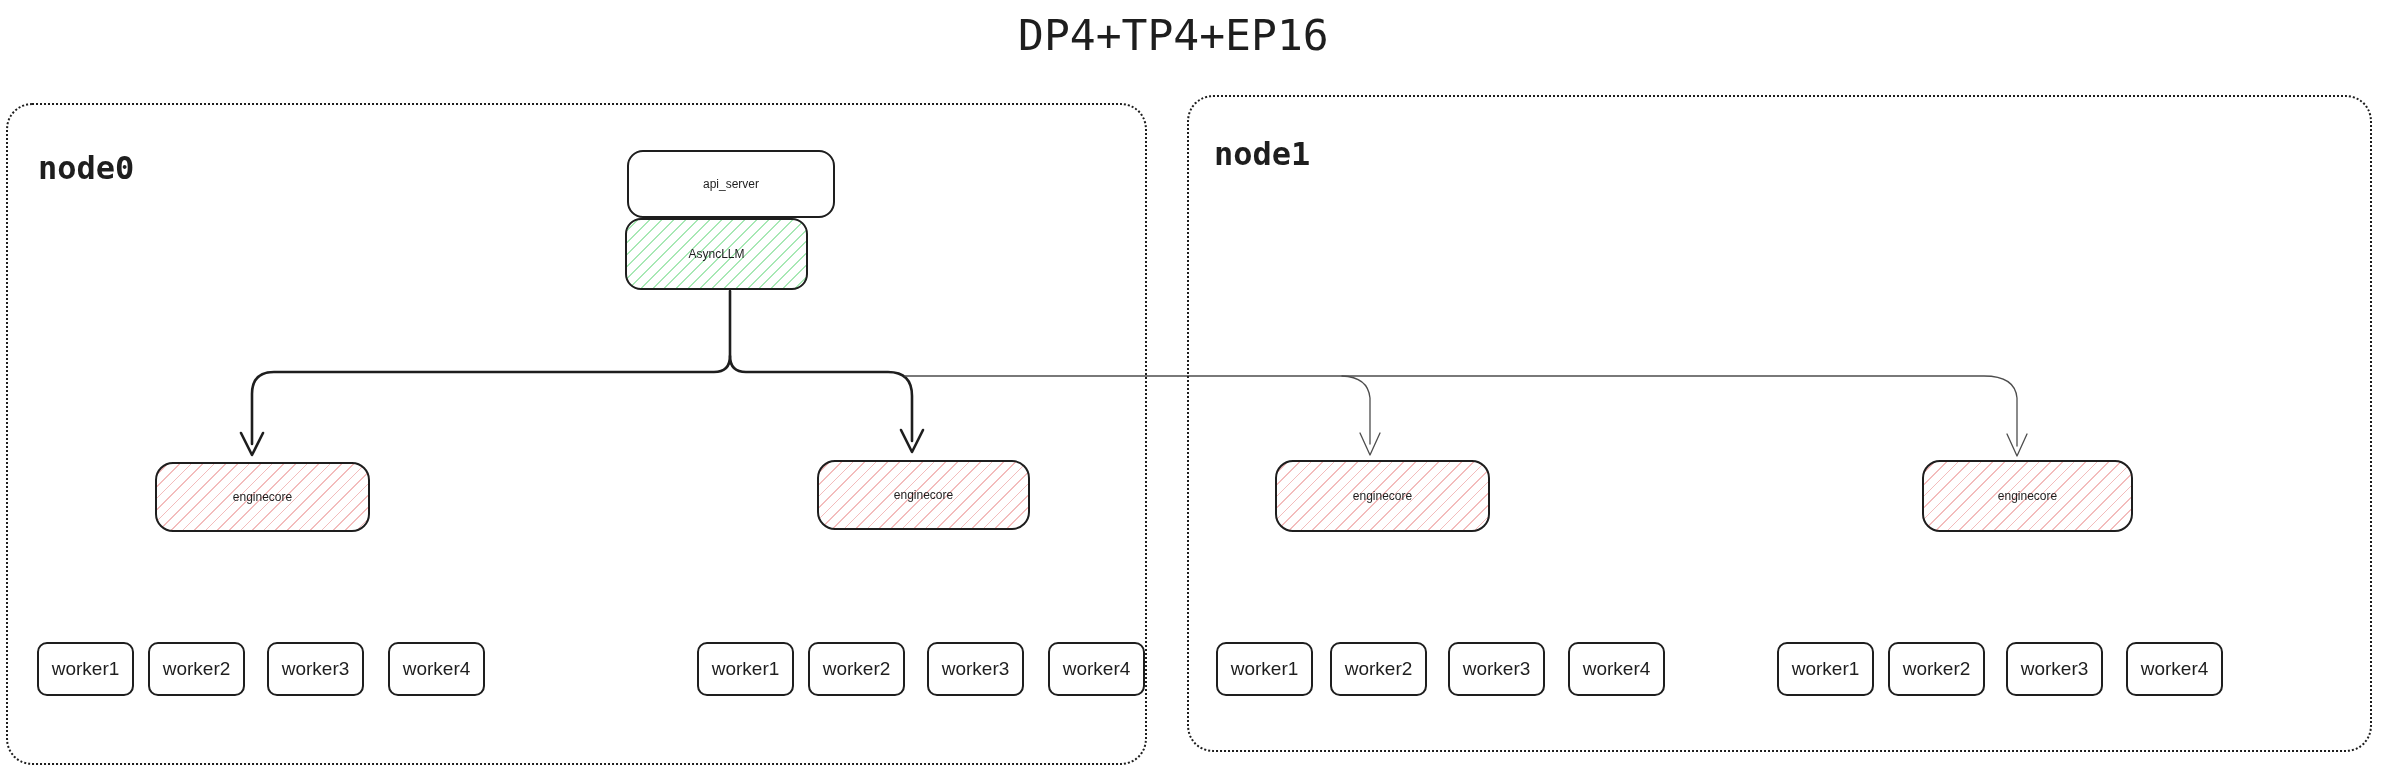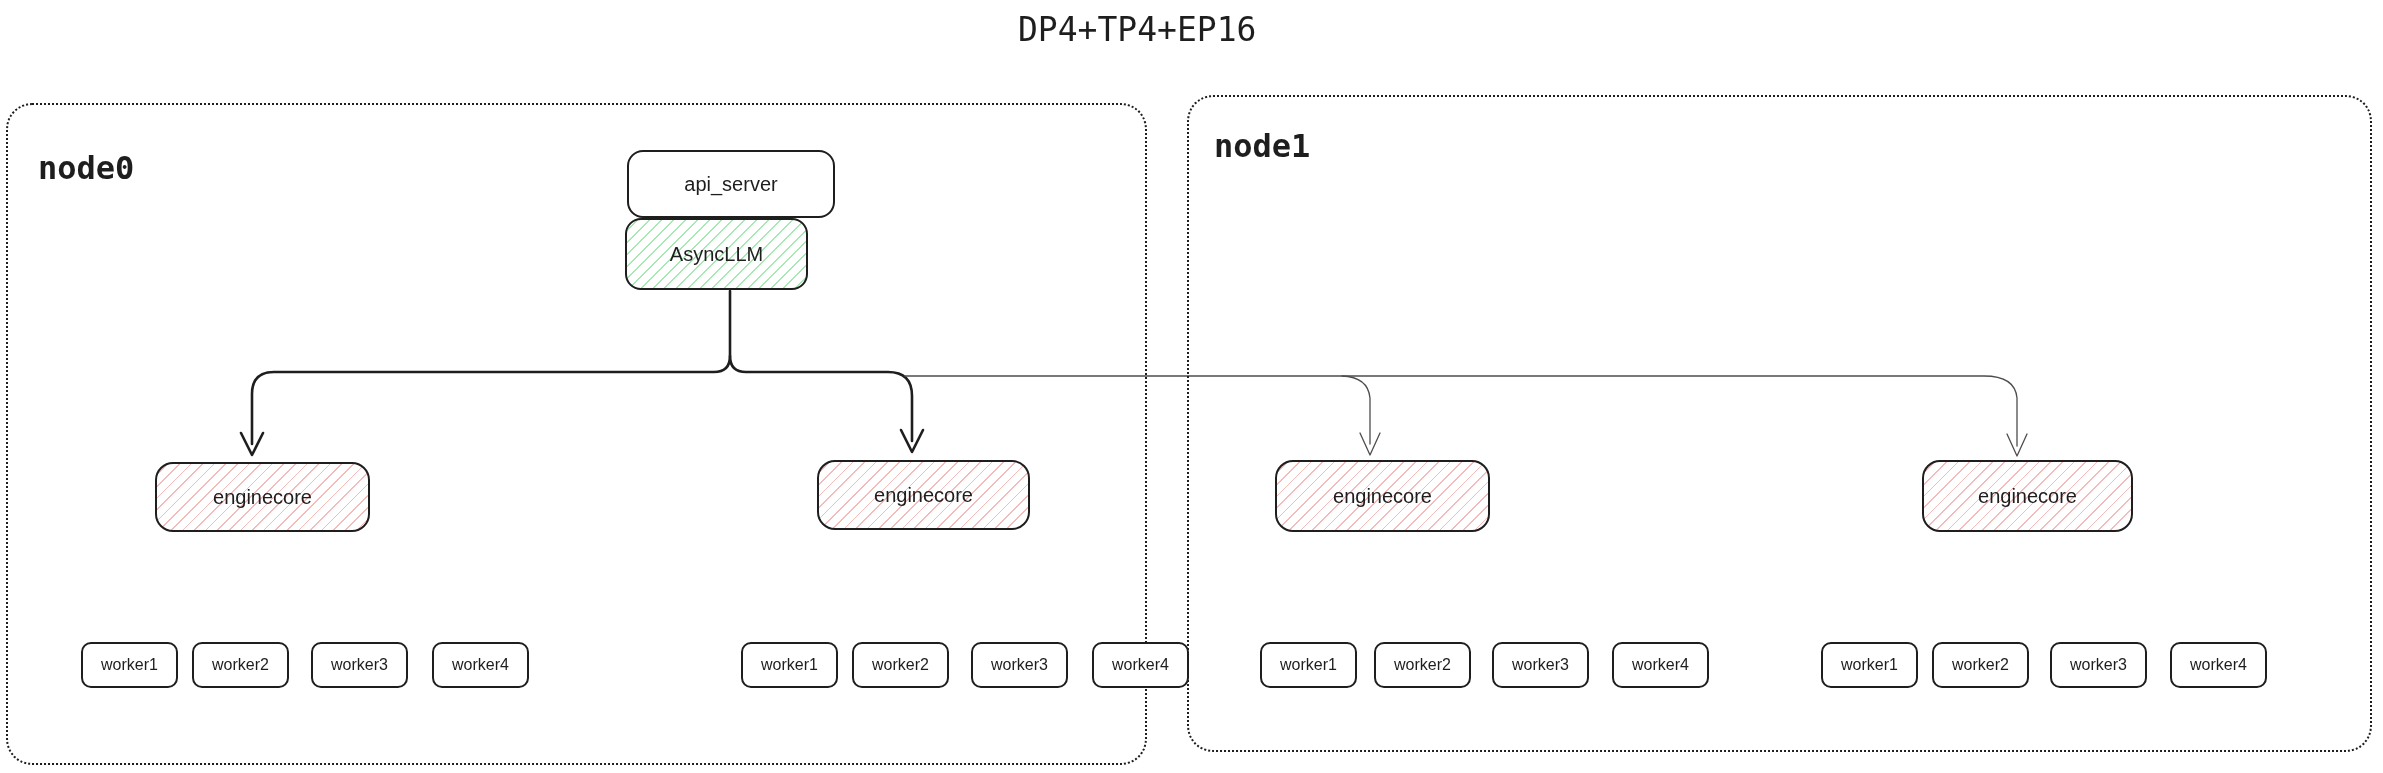--- a/index.html
+++ b/index.html
@@ -9,62 +9,62 @@
     --red-hatch:#f3bcbc;
     --bg:#ffffff;
   }
   *{margin:0;padding:0;box-sizing:border-box;}
   html,body{width:2383px;height:773px;background:var(--bg);overflow:hidden;}
   body{position:relative;font-family:"Liberation Sans",sans-serif;color:var(--ink);}
 
   .title{
     position:absolute;left:1018px;top:10px;
     font-family:"DejaVu Sans Mono",monospace;
-    font-size:33px;font-weight:500;letter-spacing:0px;white-space:nowrap;
+    font-size:43px;font-weight:500;letter-spacing:0px;white-space:nowrap;
   }
 
   .node-box{
     position:absolute;
     border:2.5px dotted var(--ink);
     border-radius:26px;
     background:transparent;
   }
   .node-box.node0{left:6px;top:103px;width:1141px;height:662px;}
   .node-box.node1{left:1187px;top:95px;width:1185px;height:657px;}
   .node-label{
     position:absolute;
     font-family:"DejaVu Sans Mono",monospace;
     font-size:32px;font-weight:600;white-space:nowrap;
   }
   .node0 .node-label{left:30px;top:44px;}
-  .node1 .node-label{left:25px;top:30px;}
+  .node1 .node-label{left:25px;top:38px;}
 
   .shape{
     position:absolute;display:flex;align-items:center;justify-content:center;
     border:2.5px solid var(--ink);background:#fff;
-    font-size:20px;line-height:1;white-space:nowrap;
+    font-size:12px;line-height:1;white-space:nowrap;
   }
   .api-server{left:627px;top:150px;width:208px;height:68px;border-radius:16px;z-index:2;}
   .async-llm{left:625px;top:218px;width:183px;height:72px;border-radius:16px;z-index:1;
     background:repeating-linear-gradient(135deg,rgba(0,0,0,0) 0 7px,var(--green-hatch) 7px 8.4px),#fff;}
   .enginecore{
     border-radius:18px;
     background:repeating-linear-gradient(135deg,rgba(0,0,0,0) 0 7px,var(--red-hatch) 7px 8.2px),#fff;
     margin-left:10px;
   }
   .enginecore.ec1{left:145px;top:462px;width:215px;height:70px;}
   .enginecore.ec2{left:807px;top:460px;width:213px;height:70px;}
   .enginecore.ec3{left:1265px;top:460px;width:215px;height:72px;}
   .enginecore.ec4{left:1912px;top:460px;width:211px;height:72px;}
 
   .worker{
-    position:absolute;top:642px;width:97px;height:46px;
+    position:absolute;top:642px;width:97px;height:54px;
     display:flex;align-items:center;justify-content:center;
     border:2.25px solid var(--ink);border-radius:10px;background:#fff;
-    font-size:16px;white-space:nowrap;margin-left:44px;
+    font-size:19px;white-space:nowrap;
   }
   .w1a{left:37px;}  .w1b{left:148px;} .w1c{left:267px;} .w1d{left:388px;}
   .w2a{left:697px;} .w2b{left:808px;} .w2c{left:927px;} .w2d{left:1048px;}
   .w3a{left:1216px;}.w3b{left:1330px;}.w3c{left:1448px;}.w3d{left:1568px;}
   .w4a{left:1777px;}.w4b{left:1888px;}.w4c{left:2006px;}.w4d{left:2126px;}
 
   svg.connectors{position:absolute;left:0;top:0;width:2383px;height:773px;pointer-events:none;}
   svg.connectors path{fill:none;stroke-linecap:round;stroke-linejoin:round;}
   svg.connectors path.thick{stroke:var(--ink);stroke-width:2.6px;}
   svg.connectors path.thin{stroke:var(--thin-line);stroke-width:1.3px;}

